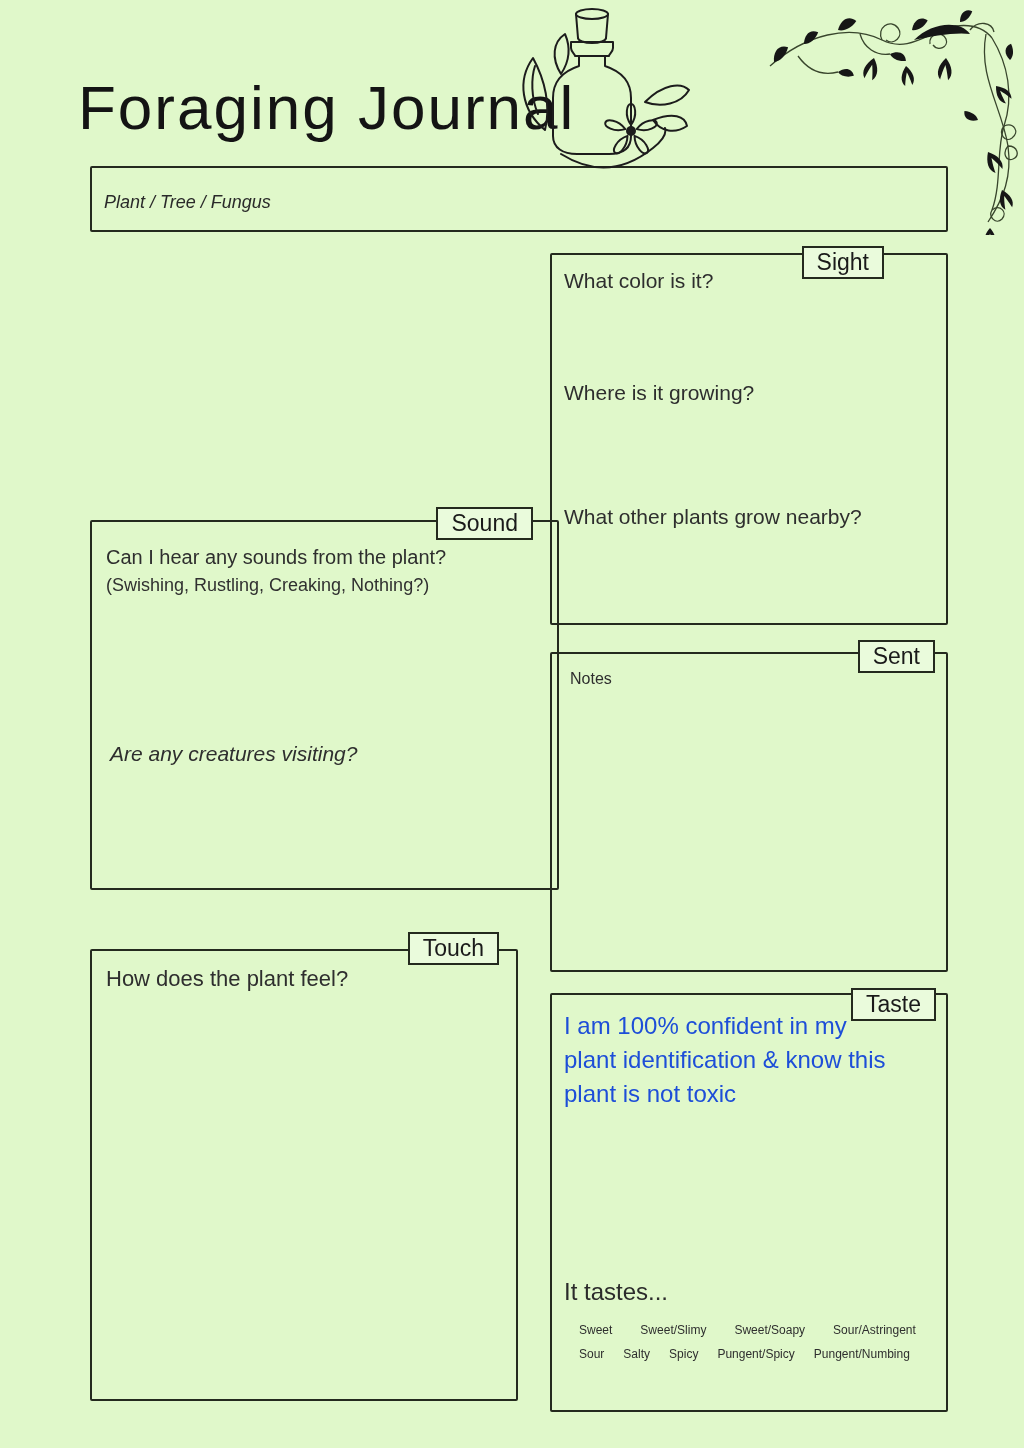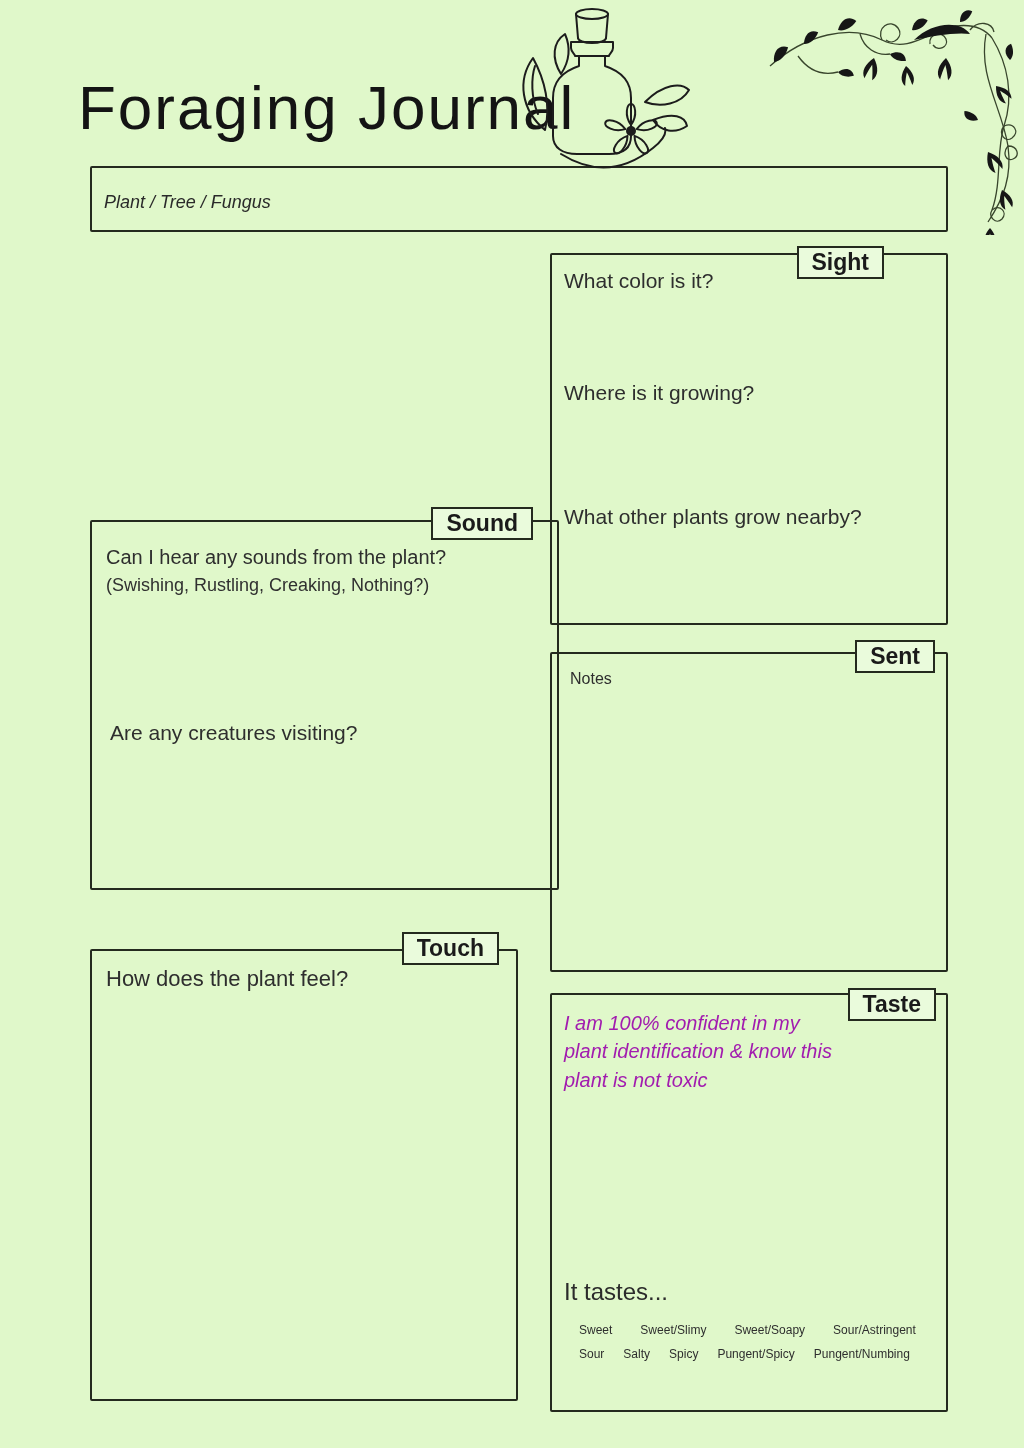--- a/index.html
+++ b/index.html
@@ -59,21 +59,20 @@
   .chip {
     position: absolute;
     background: #eafbdc;
     border: 2px solid #242a1e;
     padding: 0 13px;
     font-size: 23px;
     line-height: 29px;
     color: #1a1a1a;
     white-space: nowrap;
     z-index: 3;
-    font-weight: bold;
   }
   .sound-chip { right: 24px; top: -15px; }
   .touch-chip { right: 17px; top: -19px; }
   .sight-chip { right: 62px; top: -9px; }
   .sent-chip  { right: 11px; top: -14px; }
   .taste-chip { right: 10px; top: -7px; }
 
   .q {
     position: absolute;
     font-size: 21px;
@@ -84,36 +83,35 @@
     position: absolute;
     left: 12px;
     top: 24px;
     font-style: italic;
     font-size: 18px;
     color: #2a2a2a;
   }
   .drew-q   { left: 14px; top: 14px; }
   .sound-q1 { left: 14px; top: 24px; font-size: 20px; }
   .sound-hint { left: 14px; top: 53px; font-size: 18px; white-space: nowrap; position: absolute; color: #303030; }
-  .sound-q2 { left: 18px; top: 199px; }
+  .sound-q2 { left: 18px; top: 220px; font-style: italic; }
   .touch-q  { left: 14px; top: 15px; font-size: 22px; }
   .sight-q1 { left: 12px; top: 14px; }
   .sight-q2 { left: 12px; top: 126px; }
   .sight-q3 { left: 12px; top: 250px; }
   .notes-label { left: 18px; top: 16px; font-size: 16px; }
   .taste-statement {
     position: absolute;
     left: 12px;
     top: 14px;
     width: 330px;
-    font-size: 20px;
+    font-size: 24px;
     line-height: 1.42;
     white-space: pre-line;
-    color: #a21caf;
-    font-style: italic;
+    color: #1d4ed8;
   }
   .tastes-heading {
     position: absolute;
     left: 12px;
     top: 283px;
     font-size: 24px;
     color: #2b2b2b;
   }
   .taste-row {
     position: absolute;

